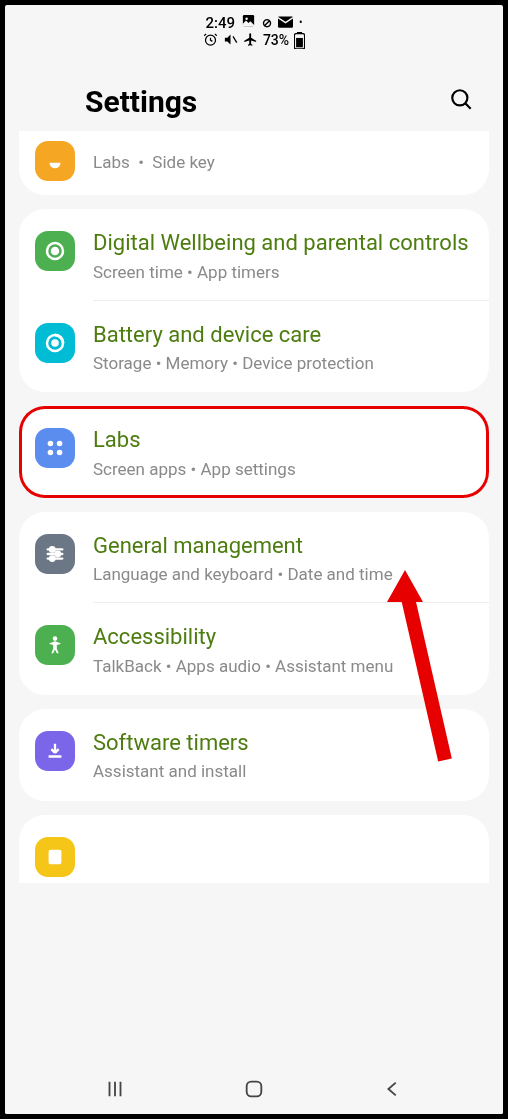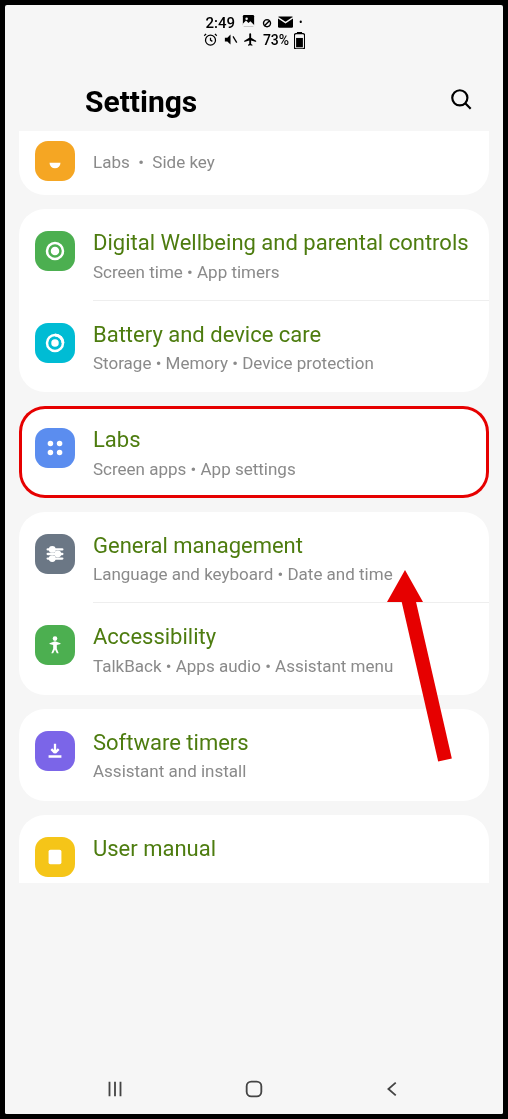--- a/index.html
+++ b/index.html
@@ -214,23 +214,20 @@
       </div>
     </div>
 
     <div class="card partial-bottom">
       <div class="item" style="padding-bottom:6px">
         <div class="icon-box icon-yellow">
           <svg width="22" height="22" viewBox="0 0 24 24" fill="#fff">
               <rect x="5" y="4" width="14" height="16" rx="2"></rect>
             </svg>
         </div>
-        <div class="item-text">
-          <div class="item-title">User manual</div>
-        </div>
       </div>
     </div>
 
   </div>
 
   <svg class="arrow" style="left:380px;top:565px" width="80" height="195" viewBox="0 0 80 195">
     <defs>
         <marker id="ah" markerWidth="10" markerHeight="10" refX="5" refY="3" orient="auto">
           <polygon points="0,0 10,3 0,6" fill="#e60000"></polygon>
         </marker>

